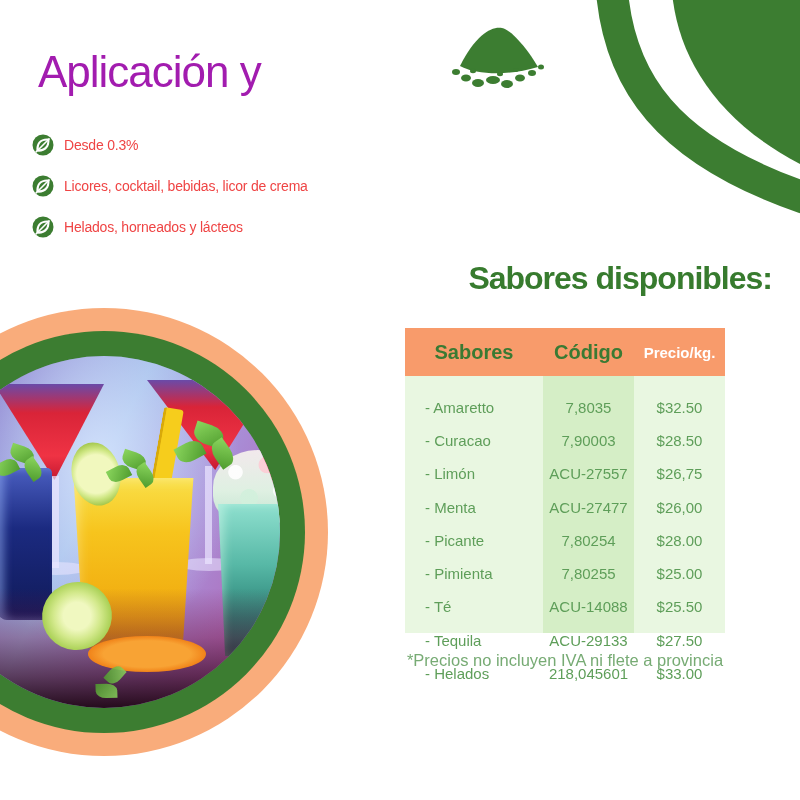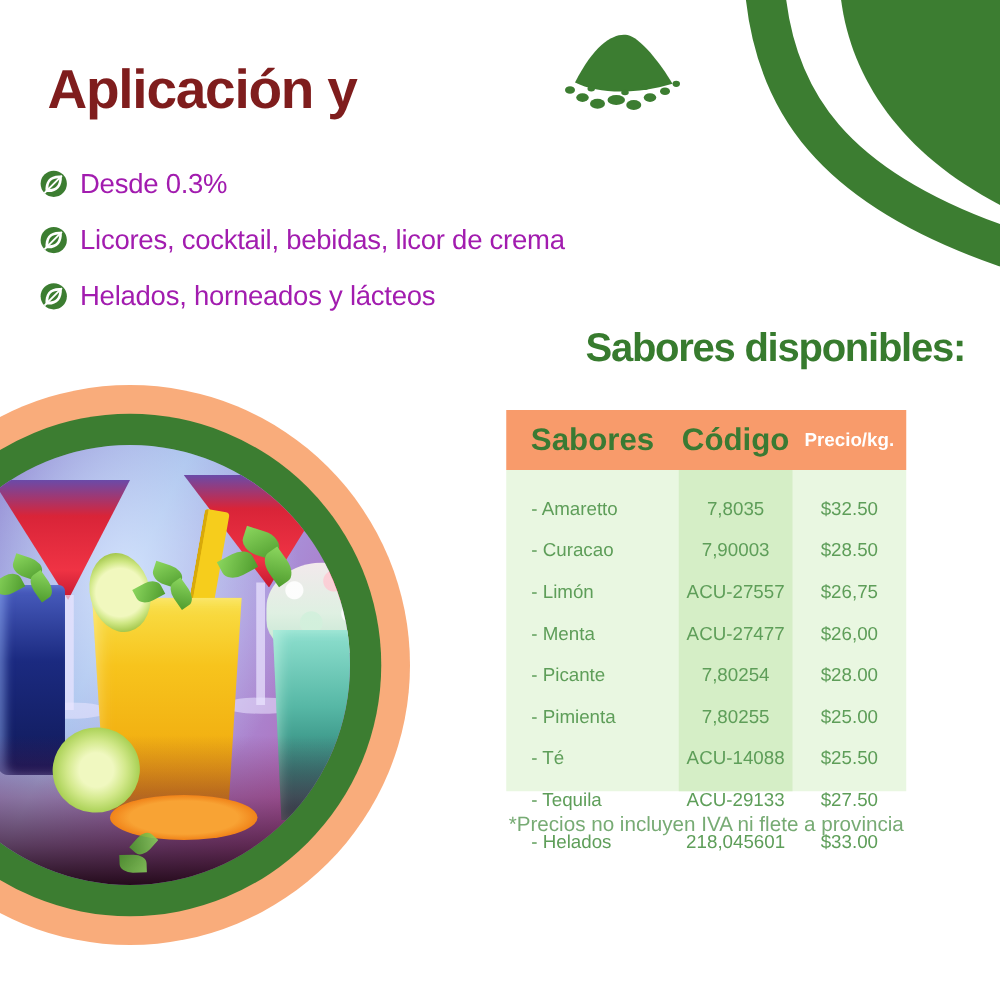--- a/index.html
+++ b/index.html
@@ -4,45 +4,45 @@
 <style>
   html,body{margin:0;padding:0;}
   body{
     width:800px;height:800px;position:relative;overflow:hidden;
     background:#ffffff;font-family:"Liberation Sans",sans-serif;
     -webkit-font-smoothing:antialiased;
   }
   
   .main-title{
     position:absolute;left:38px;top:18px;
-    font-size:44px;line-height:50px;font-weight:bold;
-    color:#7f1d1d;letter-spacing:-1px;
+    font-size:44px;line-height:50px;font-weight:normal;
+    color:#a21caf;letter-spacing:-1px;
   }
   
   .bullets{position:absolute;left:32px;top:134px;list-style:none;margin:0;padding:0;}
   .bullets li{display:flex;align-items:center;margin-bottom:19px;}
   .bullets .bicon{width:22px;height:22px;margin-right:10px;flex:0 0 22px;}
-  .bullets .btxt{font-size:22px;color:#a21caf;letter-spacing:-0.2px;}
+  .bullets .btxt{font-size:14px;color:#ef4444;letter-spacing:-0.2px;}
   
   .powder{position:absolute;left:448px;top:20px;width:100px;height:72px;}
   
   .corner{position:absolute;top:0;right:0;width:240px;height:240px;}
   
   .section-title{
     position:absolute;right:28px;top:260px;
     font-size:32px;font-weight:bold;color:#377b2e;letter-spacing:-1px;
   }
   
   .price-table{position:absolute;left:405px;top:328px;width:320px;}
   .pt-head{
     height:48px;background:#f89b6b;display:grid;
     grid-template-columns:138px 91px 91px;align-items:center;
   }
   .pt-head .h{font-weight:bold;text-align:center;}
-  .pt-head .h1,.pt-head .h2{font-size:25px;color:#3a7a33;}
+  .pt-head .h1,.pt-head .h2{font-size:20px;color:#3a7a33;}
   .pt-head .h3{font-size:15px;color:#ffffff;}
   .pt-body{position:relative;background:#e9f7e1;height:257px;}
   .pt-midcol{position:absolute;left:138px;top:0;bottom:0;width:91px;background:#d5eec6;}
   .pt-rows{position:relative;list-style:none;margin:0;padding:9px 0 0 0;}
   .pt-rows li{
     display:grid;grid-template-columns:138px 91px 91px;
     height:22.3px;align-items:center;font-size:15px;color:#5e9e59;margin-top:11px;
   }
   .pt-rows .flavor{padding-left:20px;text-align:left;}
   .pt-rows .code,.pt-rows .price{text-align:center;}

